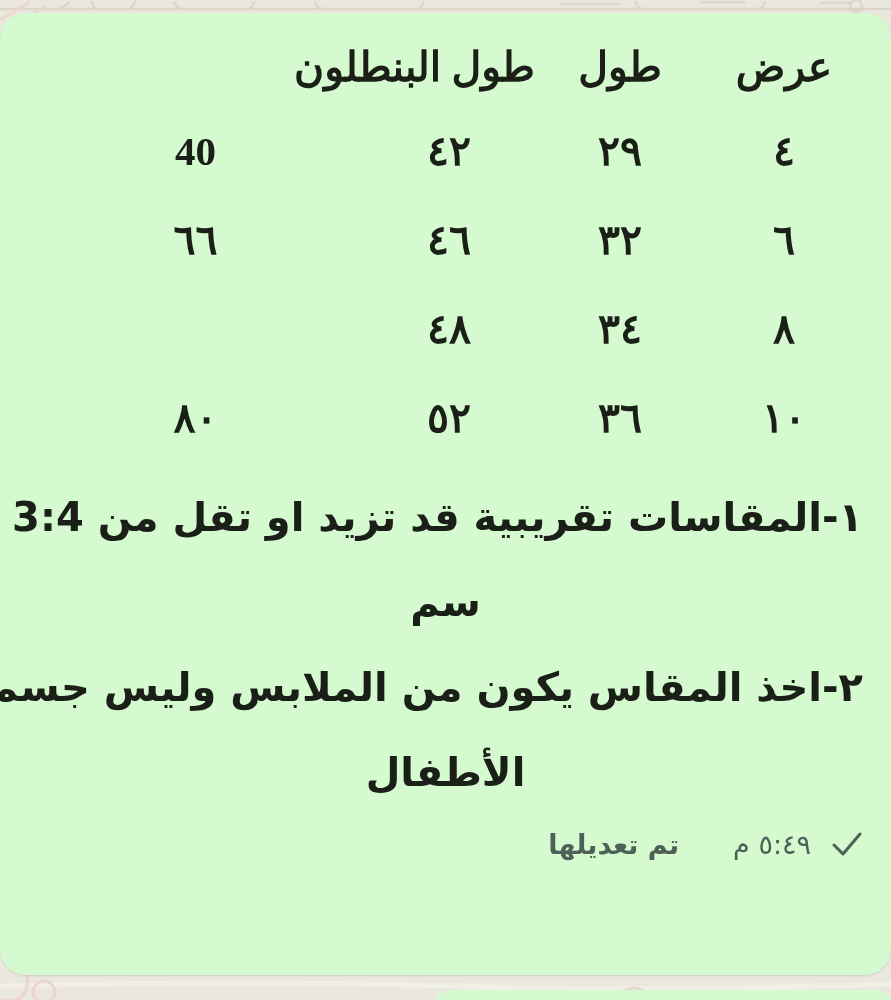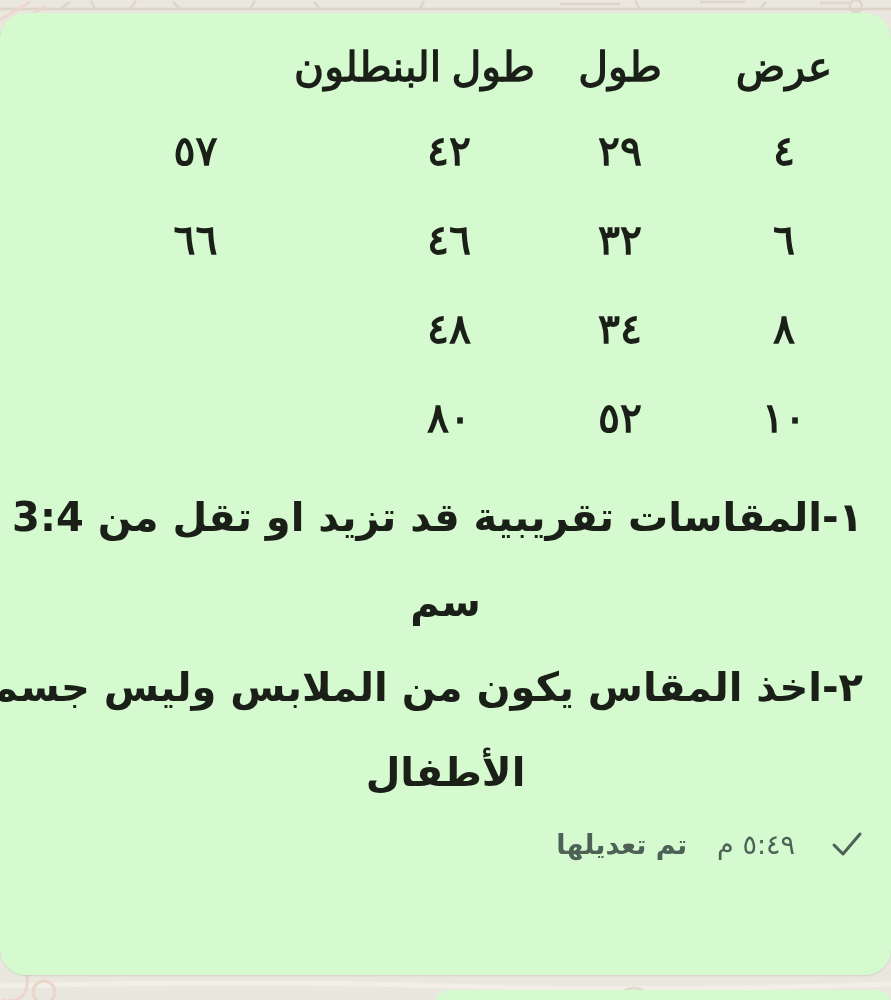--- a/index.html
+++ b/index.html
@@ -64,24 +64,24 @@
     margin-top:6px;
     direction:rtl;
     text-align:left;
     color:var(--meta);
     font-size:27px;
     height:46px;
     display:flex;
     flex-direction:row-reverse;
     justify-content:flex-end;
     align-items:center;
-    gap:30px;
+    gap:14px;
   }
   .meta .edited{font-weight:700;}
-  .meta .time{font-weight:500;letter-spacing:.5px;}
+  .meta .time{font-weight:500;letter-spacing:.5px;margin-left:40px;}
   .meta .tick{flex:0 0 auto;margin-left:6px;}
 </style>
 </head>
 <body>
 
 <div class="stage">
 
   <svg class="doodles" viewBox="0 0 891 1000" xmlns="http://www.w3.org/2000/svg">
 
     <path d="M0,9 H891" stroke="var(--doodle)" stroke-width="2.5" fill="none" opacity="0.9"></path>
@@ -103,35 +103,36 @@
       <div class="trow thead">
         <span class="c">عرض</span>
         <span class="c">طول</span>
         <span class="c">طول البنطلون</span>
       </div>
 
       <div class="trow tdata">
         <span class="c">٤</span>
         <span class="c">٢٩</span>
         <span class="c">٤٢</span>
-        <span class="c">٥٧</span>
+        <span class="c">40</span>
       </div>
       <div class="trow tdata">
         <span class="c">٦</span>
         <span class="c">٣٢</span>
         <span class="c">٤٦</span>
         <span class="c">٦٦</span>
       </div>
       <div class="trow tdata">
         <span class="c">٨</span>
         <span class="c">٣٤</span>
         <span class="c">٤٨</span>
       </div>
       <div class="trow tdata">
         <span class="c">١٠</span>
+        <span class="c">٣٦</span>
         <span class="c">٥٢</span>
         <span class="c">٨٠</span>
       </div>
     </div>
 
     <div class="notes">
       <div class="note-line">١-المقاسات تقريبية قد تزيد او تقل من 3:4</div>
       <div class="note-line">سم</div>
       <div class="note-line">٢-اخذ المقاس يكون من الملابس وليس جسم</div>
       <div class="note-line">الأطفال</div>

